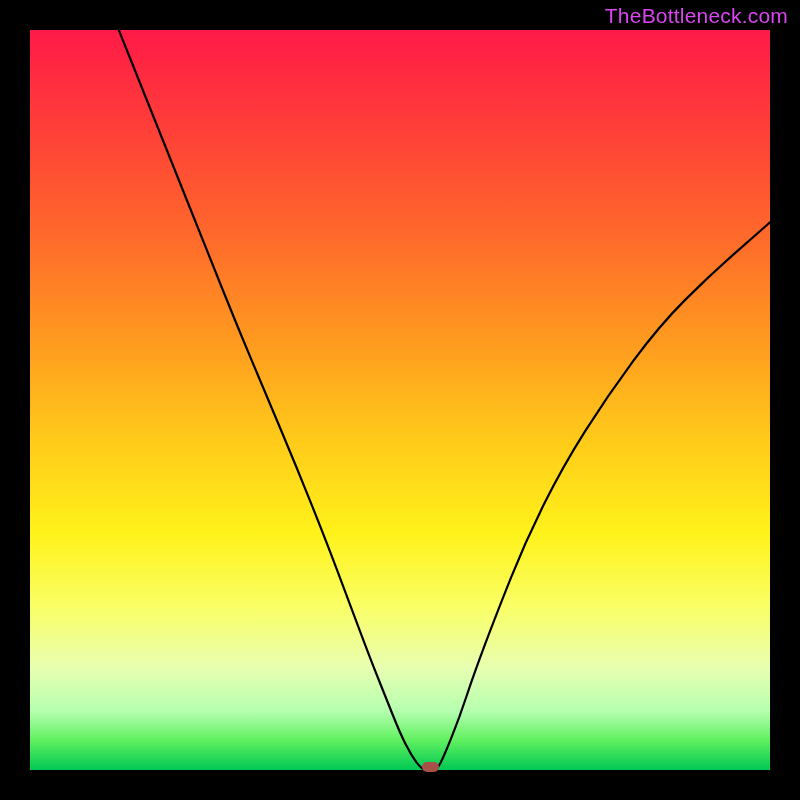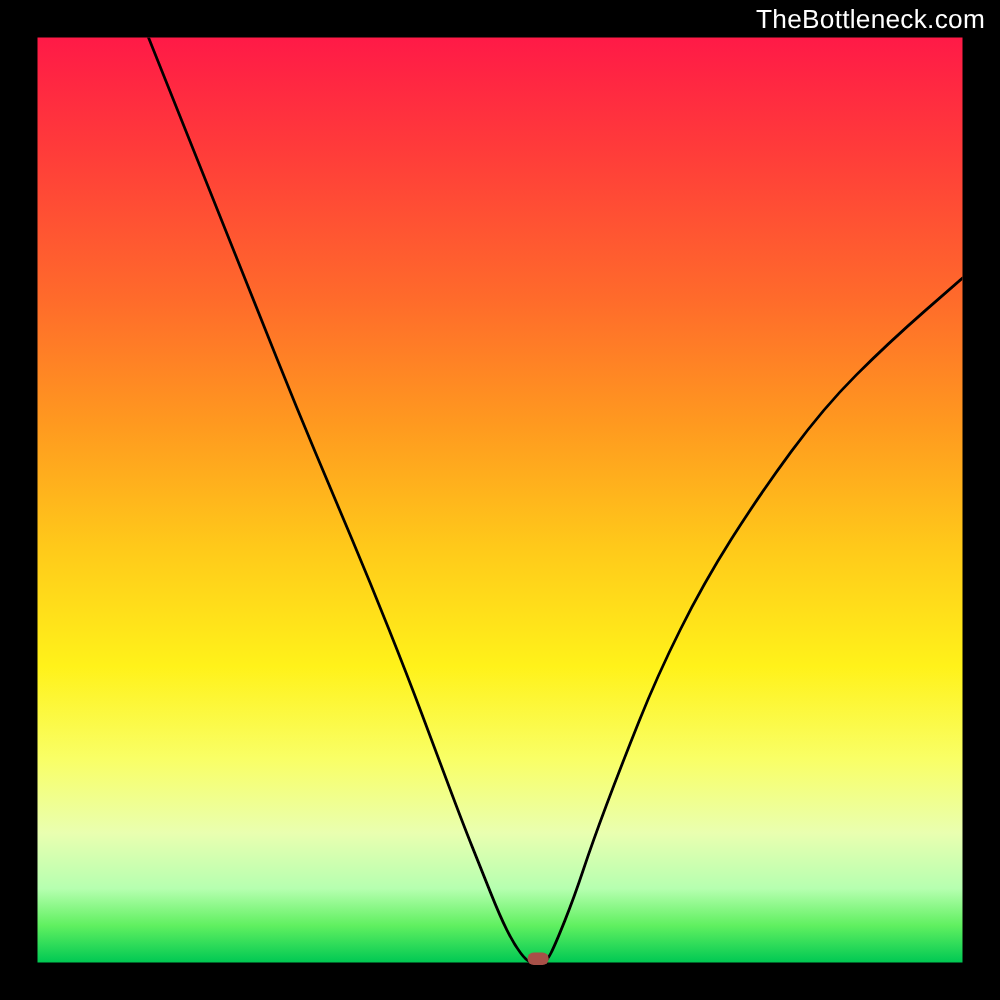--- a/index.html
+++ b/index.html
@@ -36,21 +36,21 @@
       #f9ff66 78%,
       #e9ffb0 86%,
       #b6ffb0 92%,
       #60f060 96%,
       #00c853 100%);
   }
   .watermark {
     position: absolute;
     top: 4px;
     right: 12px;
-    color: #ffffff;
+    color: #d946ef;
     font-size: 21px;
     letter-spacing: 0.2px;
     font-family: Arial, sans-serif;
   }
   svg.curve {
     position: absolute;
     left: 0;
     top: 0;
     width: 740px;
     height: 740px;

